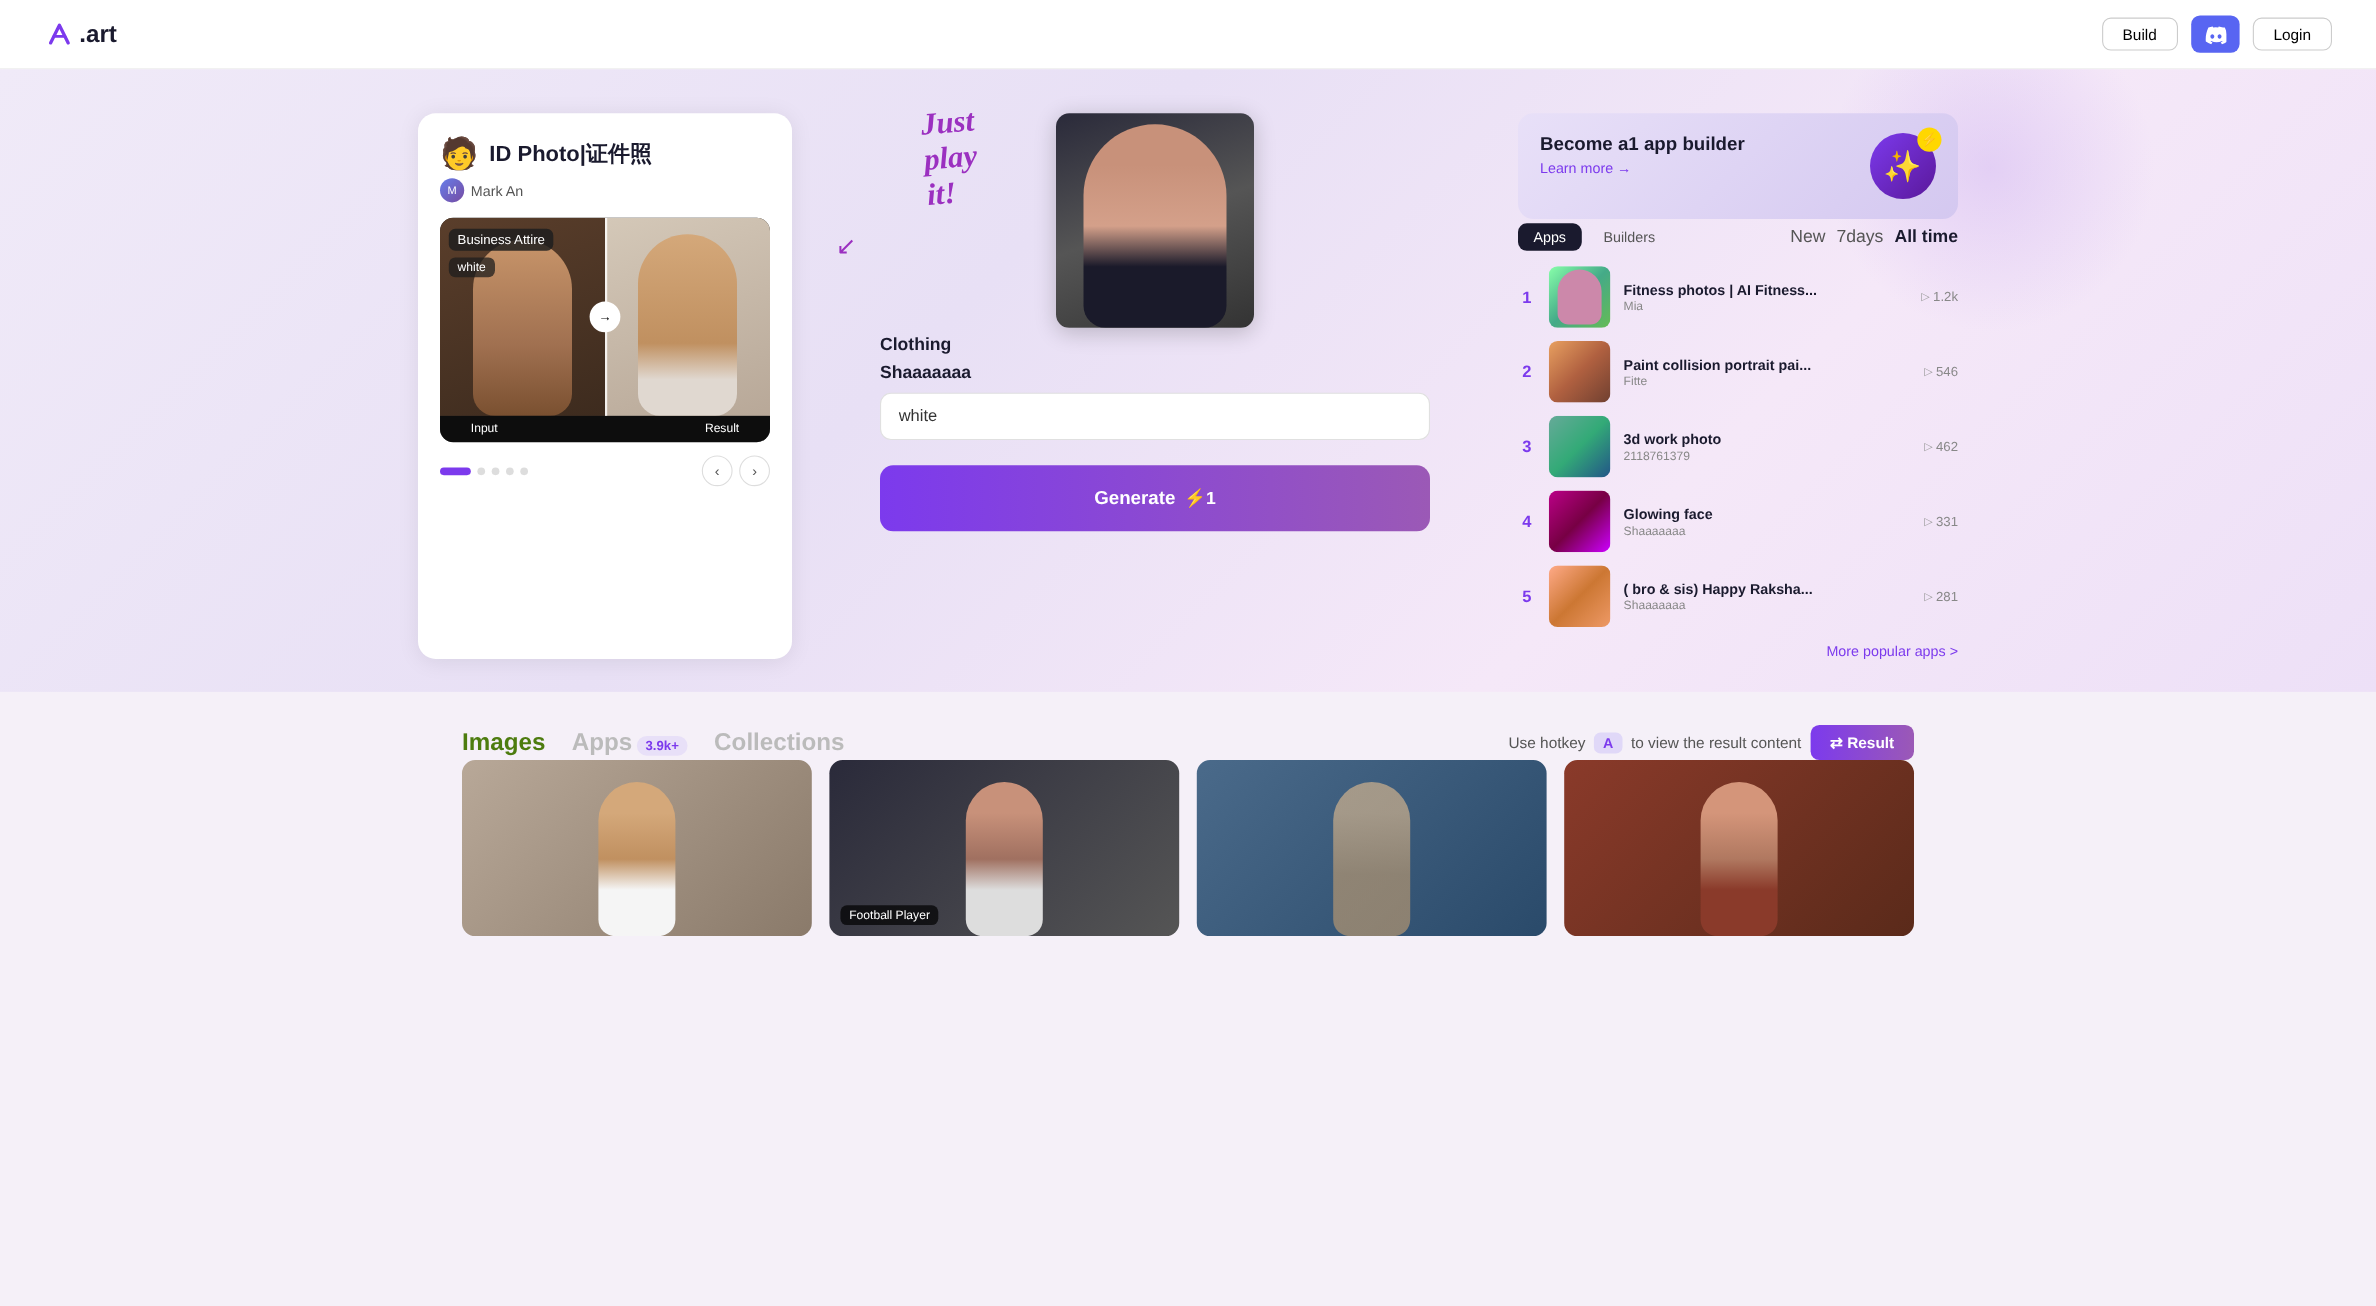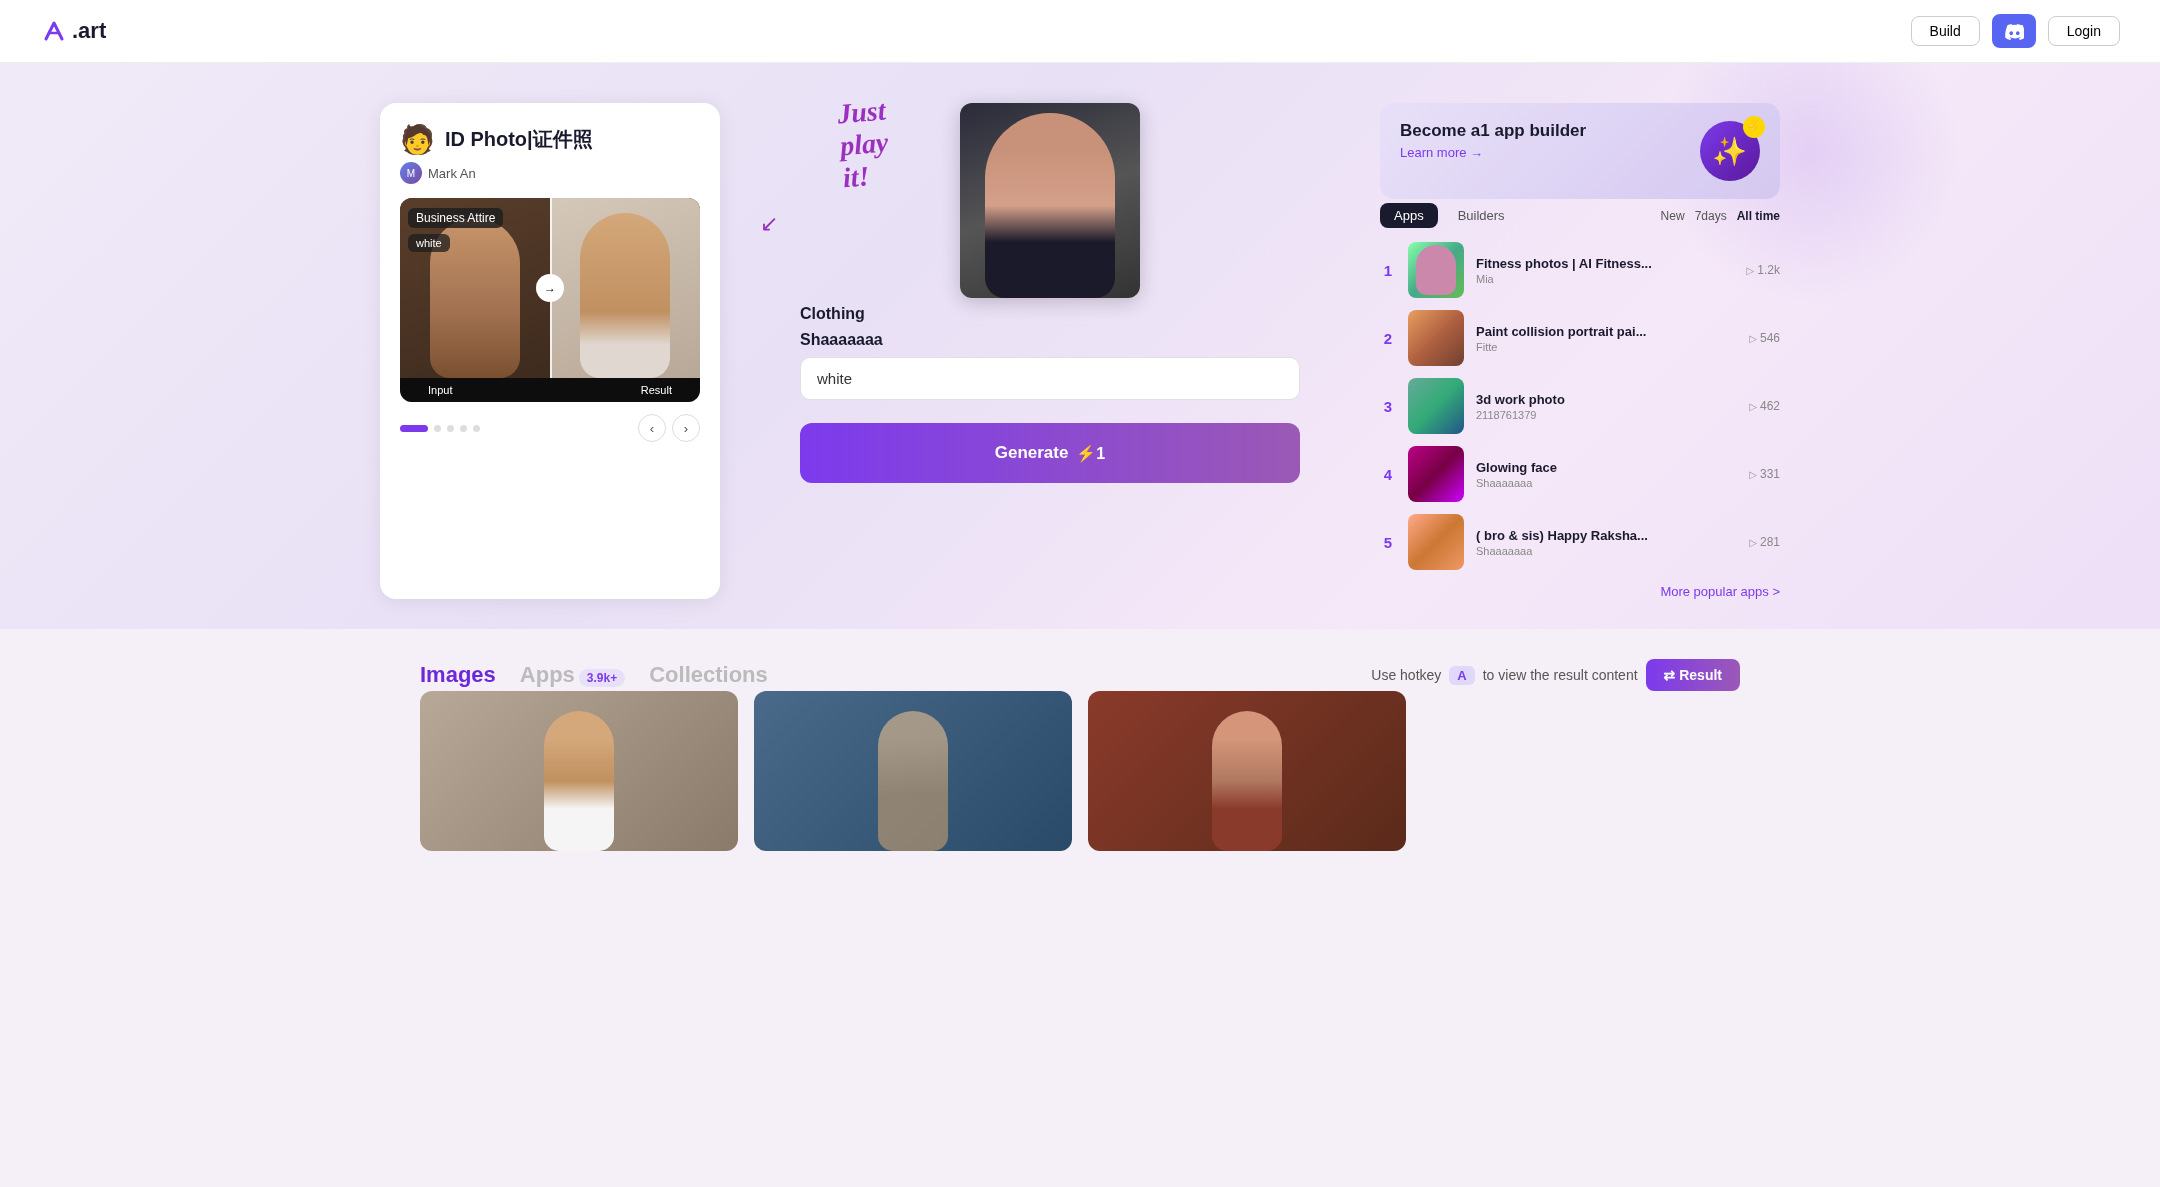--- a/index.html
+++ b/index.html
@@ -421,21 +421,21 @@
       background: #1a1a2e;
       color: #fff;
     }
     .tab-btn.inactive {
       background: transparent;
       color: #555;
     }
     .tabs-right {
       display: flex;
       gap: 10px;
-      font-size: 12px;
+      font-size: 16px;
       color: #555;
     }
     .tabs-right span {
       cursor: pointer;
     }
     .tabs-right span.active-time {
       font-weight: 600;
       color: #1a1a2e;
     }
 
@@ -516,21 +516,21 @@
       max-width: 1400px;
       margin: 0 auto;
     }
     .btab {
       font-size: 22px;
       font-weight: 700;
       color: #bbb;
       cursor: pointer;
     }
     .btab.active {
-      color: #6d28d9;
+      color: #4d7c0f;
     }
     .btab-badge {
       background: #e8e0f8;
       color: #7c3aed;
       font-size: 12px;
       font-weight: 600;
       padding: 2px 8px;
       border-radius: 12px;
       margin-left: 4px;
     }
@@ -833,20 +833,24 @@
       <span class="hotkey-badge">A</span>
       <span>to view the result content</span>
       <button class="result-btn">⇄ Result</button>
     </div>
   </div>
 
   <div class="gallery">
     <div class="gallery-item gallery-1">
       <div class="gface gface-1"></div>
     </div>
+    <div class="gallery-item gallery-2">
+      <div class="gface gface-2"></div>
+      <div class="gallery-label">Football Player</div>
+    </div>
     <div class="gallery-item gallery-3">
       <div class="gface gface-3"></div>
     </div>
     <div class="gallery-item gallery-4">
       <div class="gface gface-4"></div>
     </div>
   </div>
 </div>
 
 </body></html>

